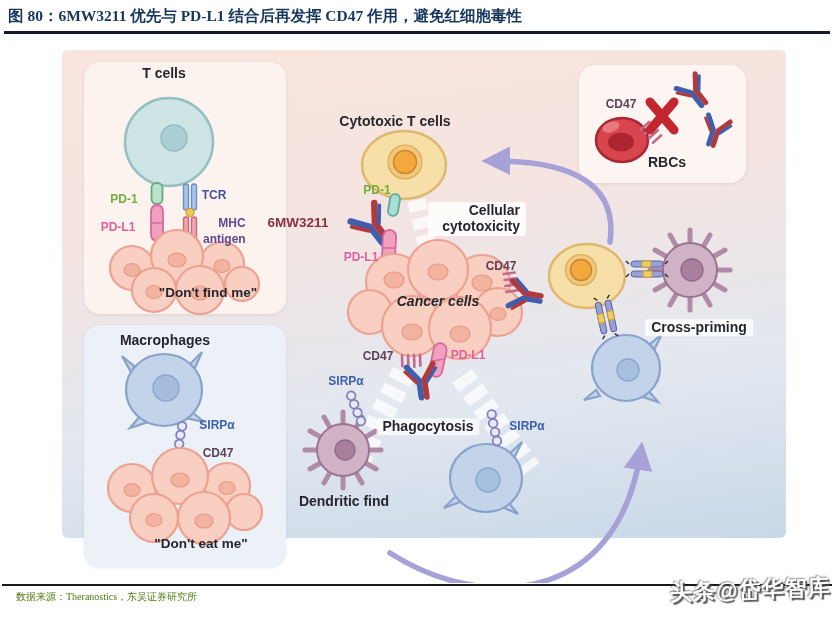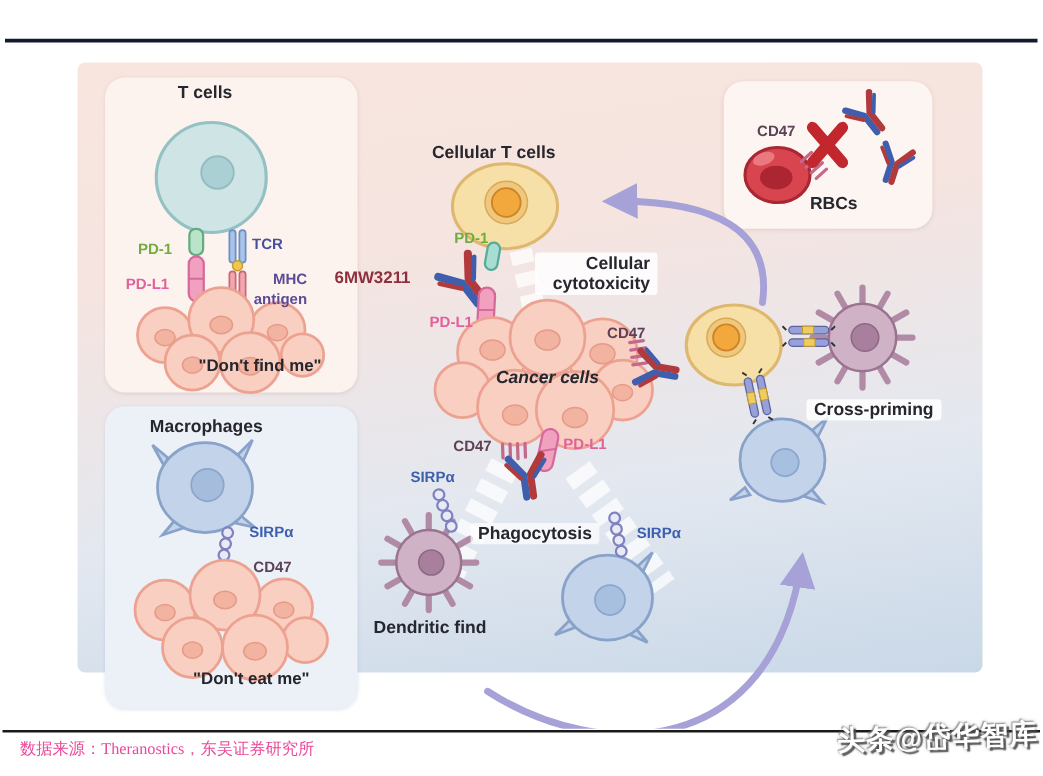--- a/index.html
+++ b/index.html
@@ -35,30 +35,31 @@
   .nuc-cancer{fill:#f2b3a1;stroke:#e69a87;stroke-width:1.2;}
   .cell-tcell{fill:#cfe4e5;stroke:#94c1c3;stroke-width:2.5;}
   .cell-yellow{fill:#f7e0a8;stroke:#dfb86f;stroke-width:2.5;}
   .cell-blue{fill:#c2d3ea;stroke:#88a2c9;stroke-width:2.2;}
   .cell-purple{fill:#cfb2c6;stroke:#9b7390;stroke-width:2;}
   .spike{fill:none;stroke:#b18ba6;stroke-width:5;stroke-linecap:round;}
   .capsule-pink{fill:#f2a0c0;stroke:#d5699a;stroke-width:1.8;}
   .capsule-teal{fill:#a8ded2;stroke:#57ab9d;stroke-width:1.8;}
   .footer-rule{position:absolute;left:2px;right:2px;top:584px;height:2px;background:#1a1a1a;}
   .source{position:absolute;left:16px;top:590px;font-family:"Liberation Serif",serif;
-          font-size:13px;color:#ec4899;white-space:nowrap;}
+          font-size:10px;color:#4d7c0f;white-space:nowrap;}
   .watermark{position:absolute;right:4px;top:575px;font-size:22px;font-weight:bold;color:#ffffff;
           transform:rotate(-2deg);letter-spacing:1px;white-space:nowrap;z-index:5;
           text-shadow:2px 2px 1px rgba(70,70,70,.9),-1px -1px 1px rgba(130,130,130,.7),0 0 3px rgba(90,90,90,.6);}
 </style>
 </head>
 <body>
 
 <div class="page">
 
+  <div class="fig-title">图 80：6MW3211 优先与 PD-L1 结合后再发挥 CD47 作用，避免红细胞毒性</div>
   <div class="title-rule"></div>
 
   <div class="diagram">
 
     <div class="panel panel-tcells"></div>
     <div class="panel panel-macro"></div>
     <div class="panel panel-rbcs"></div>
 
     <svg class="dsvg" width="724" height="533" viewBox="0 0 724 533">
       <defs>
@@ -255,21 +256,21 @@
     <div class="lbl" style="left:146px;top:243px;font-size:13.5px;">"Don't find me"</div>
 
     <div class="lbl f14" style="left:103px;top:291px;">Macrophages</div>
     <div class="lbl sblue" style="left:155px;top:376px;">SIRPα</div>
     <div class="lbl maroon" style="left:156px;top:404px;">CD47</div>
     <div class="lbl" style="left:139px;top:494px;font-size:13.5px;">"Don't eat me"</div>
 
     <div class="lbl maroon" style="left:559px;top:55px;">CD47</div>
     <div class="lbl f14" style="left:605px;top:113px;">RBCs</div>
 
-    <div class="lbl f14" style="left:333px;top:72px;">Cellular T cells</div>
+    <div class="lbl f14" style="left:333px;top:72px;">Cytotoxic T cells</div>
     <div class="lbl green" style="left:315px;top:141px;">PD-1</div>
     <div class="lbl drug" style="left:236px;top:173px;">6MW3211</div>
     <div class="lbl pink" style="left:299px;top:208px;">PD-L1</div>
     <div class="lbl f14 tag wrapbox" style="left:415px;top:169px;">Cellular cytotoxicity</div>
     <div class="lbl maroon" style="left:439px;top:217px;">CD47</div>
     <div class="lbl f14" style="left:376px;top:252px;font-style:italic;">Cancer cells</div>
     <div class="lbl maroon" style="left:316px;top:307px;">CD47</div>
     <div class="lbl pink" style="left:406px;top:306px;">PD-L1</div>
     <div class="lbl sblue" style="left:284px;top:332px;">SIRPα</div>
     <div class="lbl f14 tag" style="left:366px;top:377px;background:rgba(255,255,255,.7);">Phagocytosis</div>

